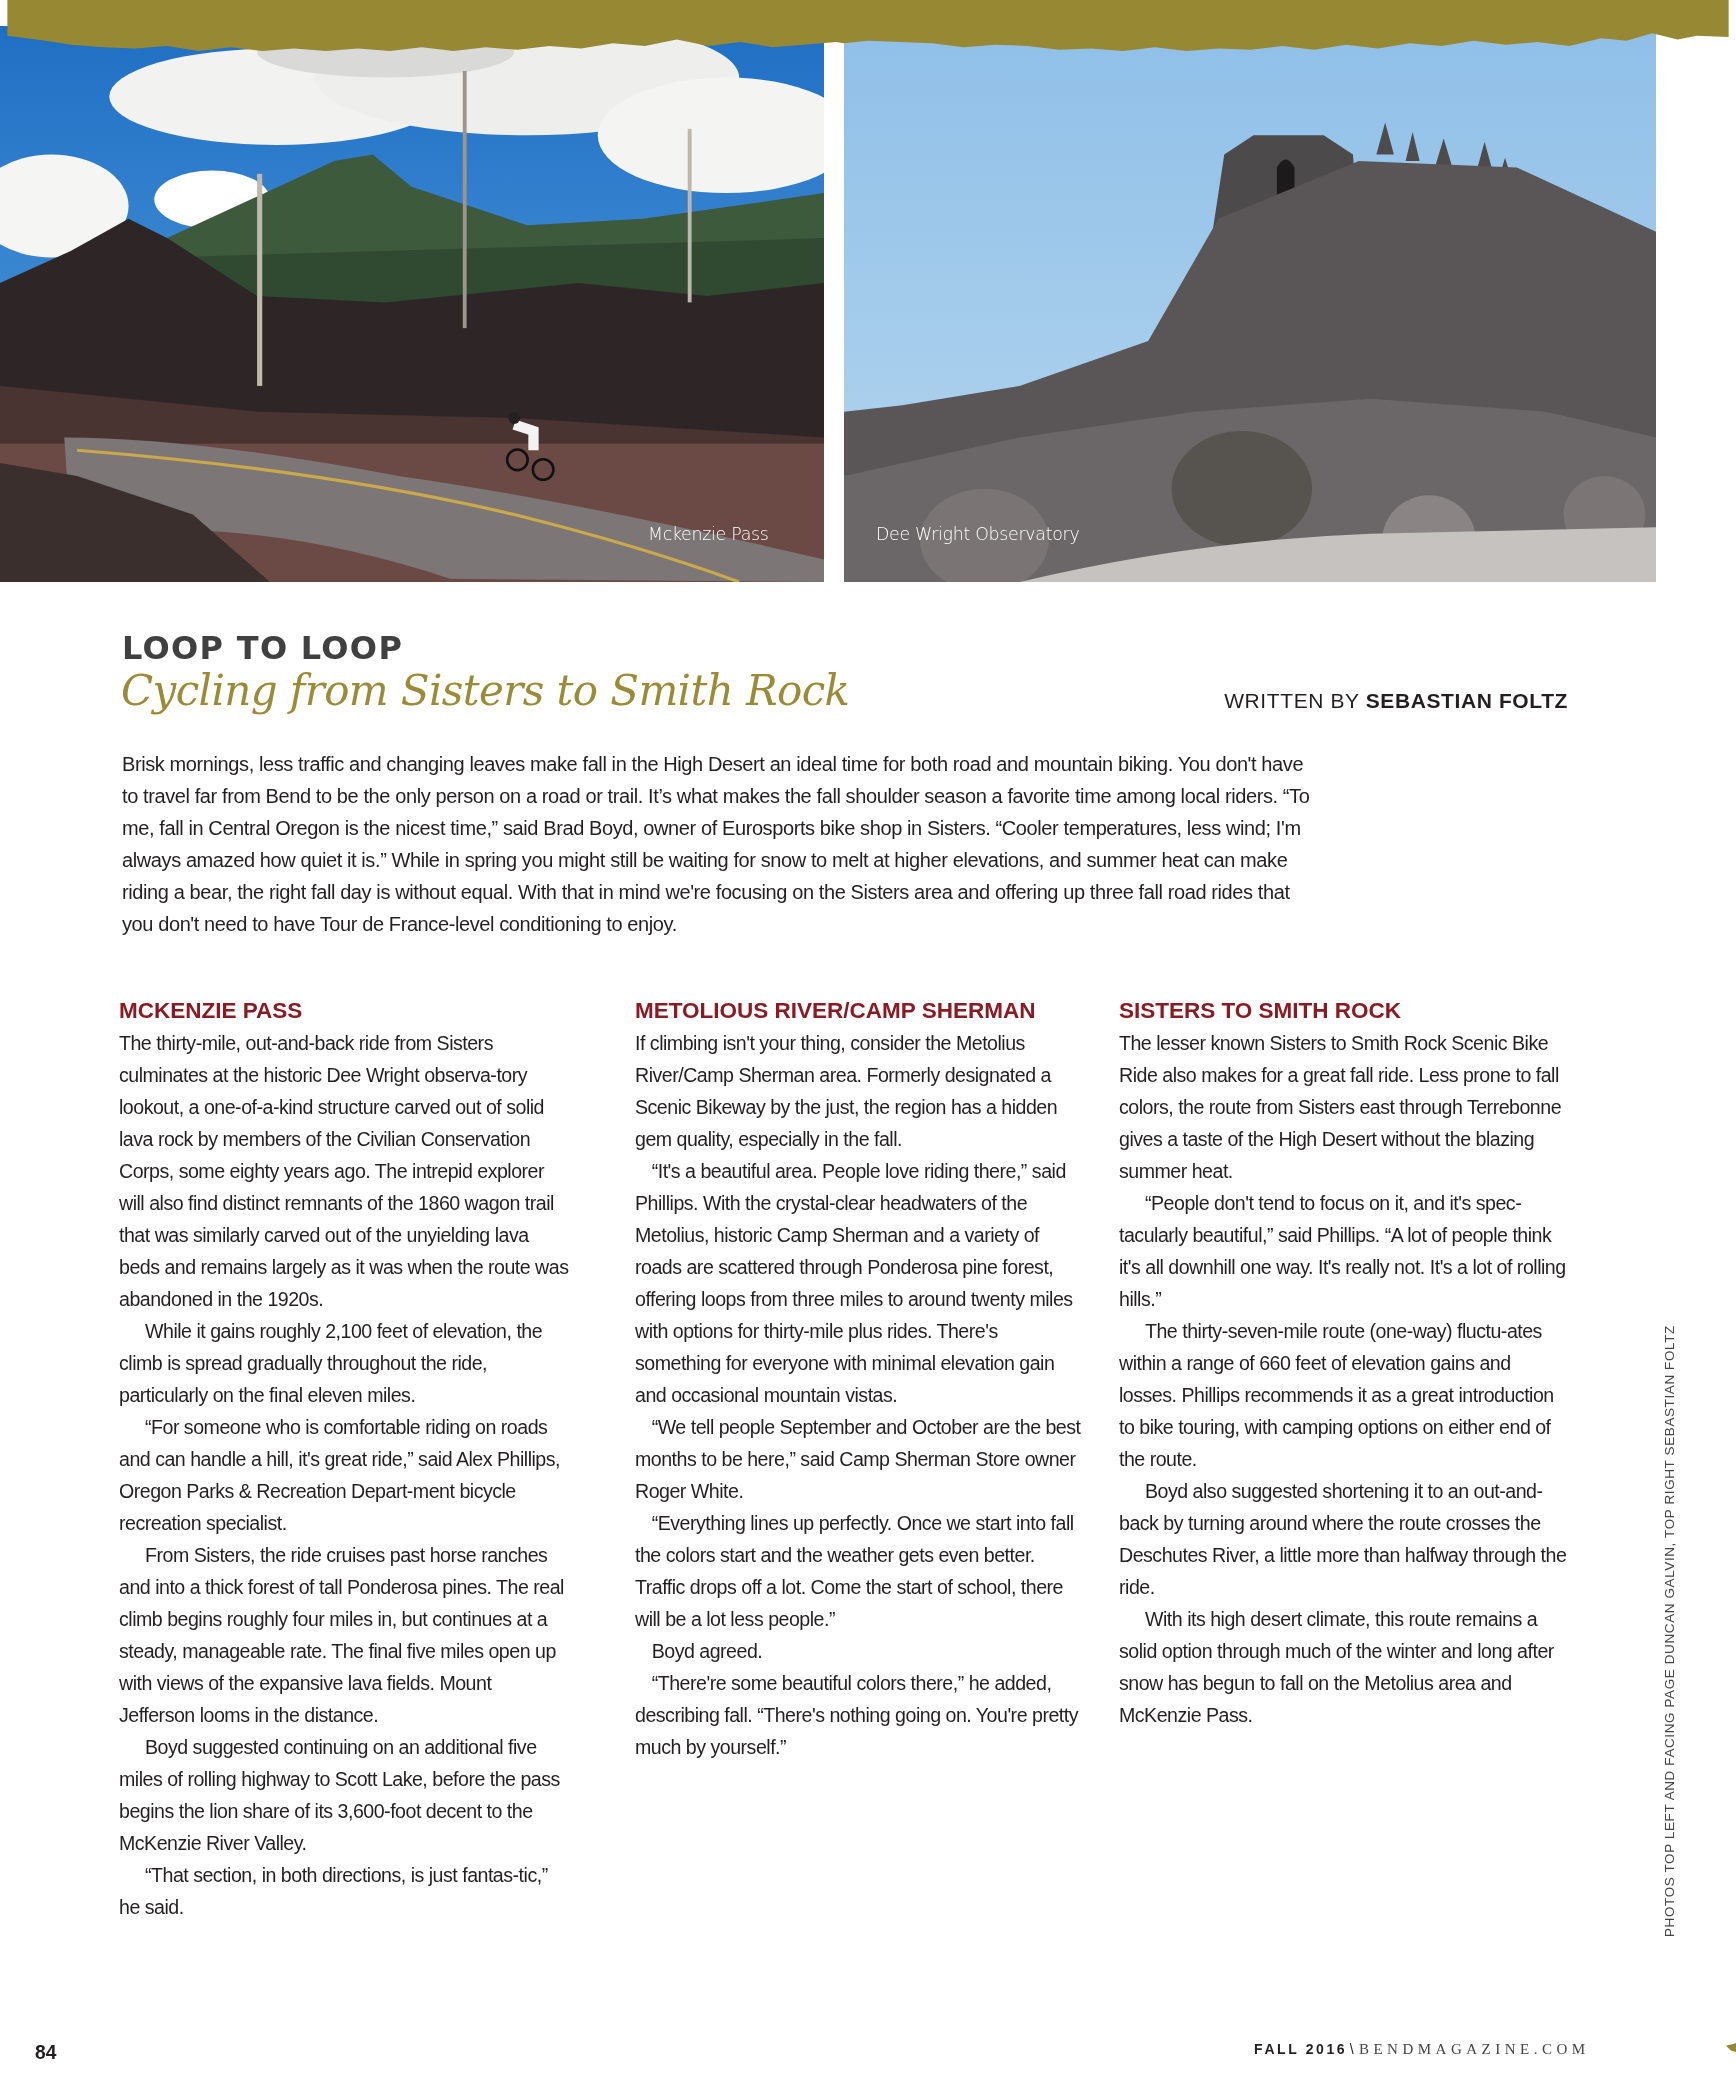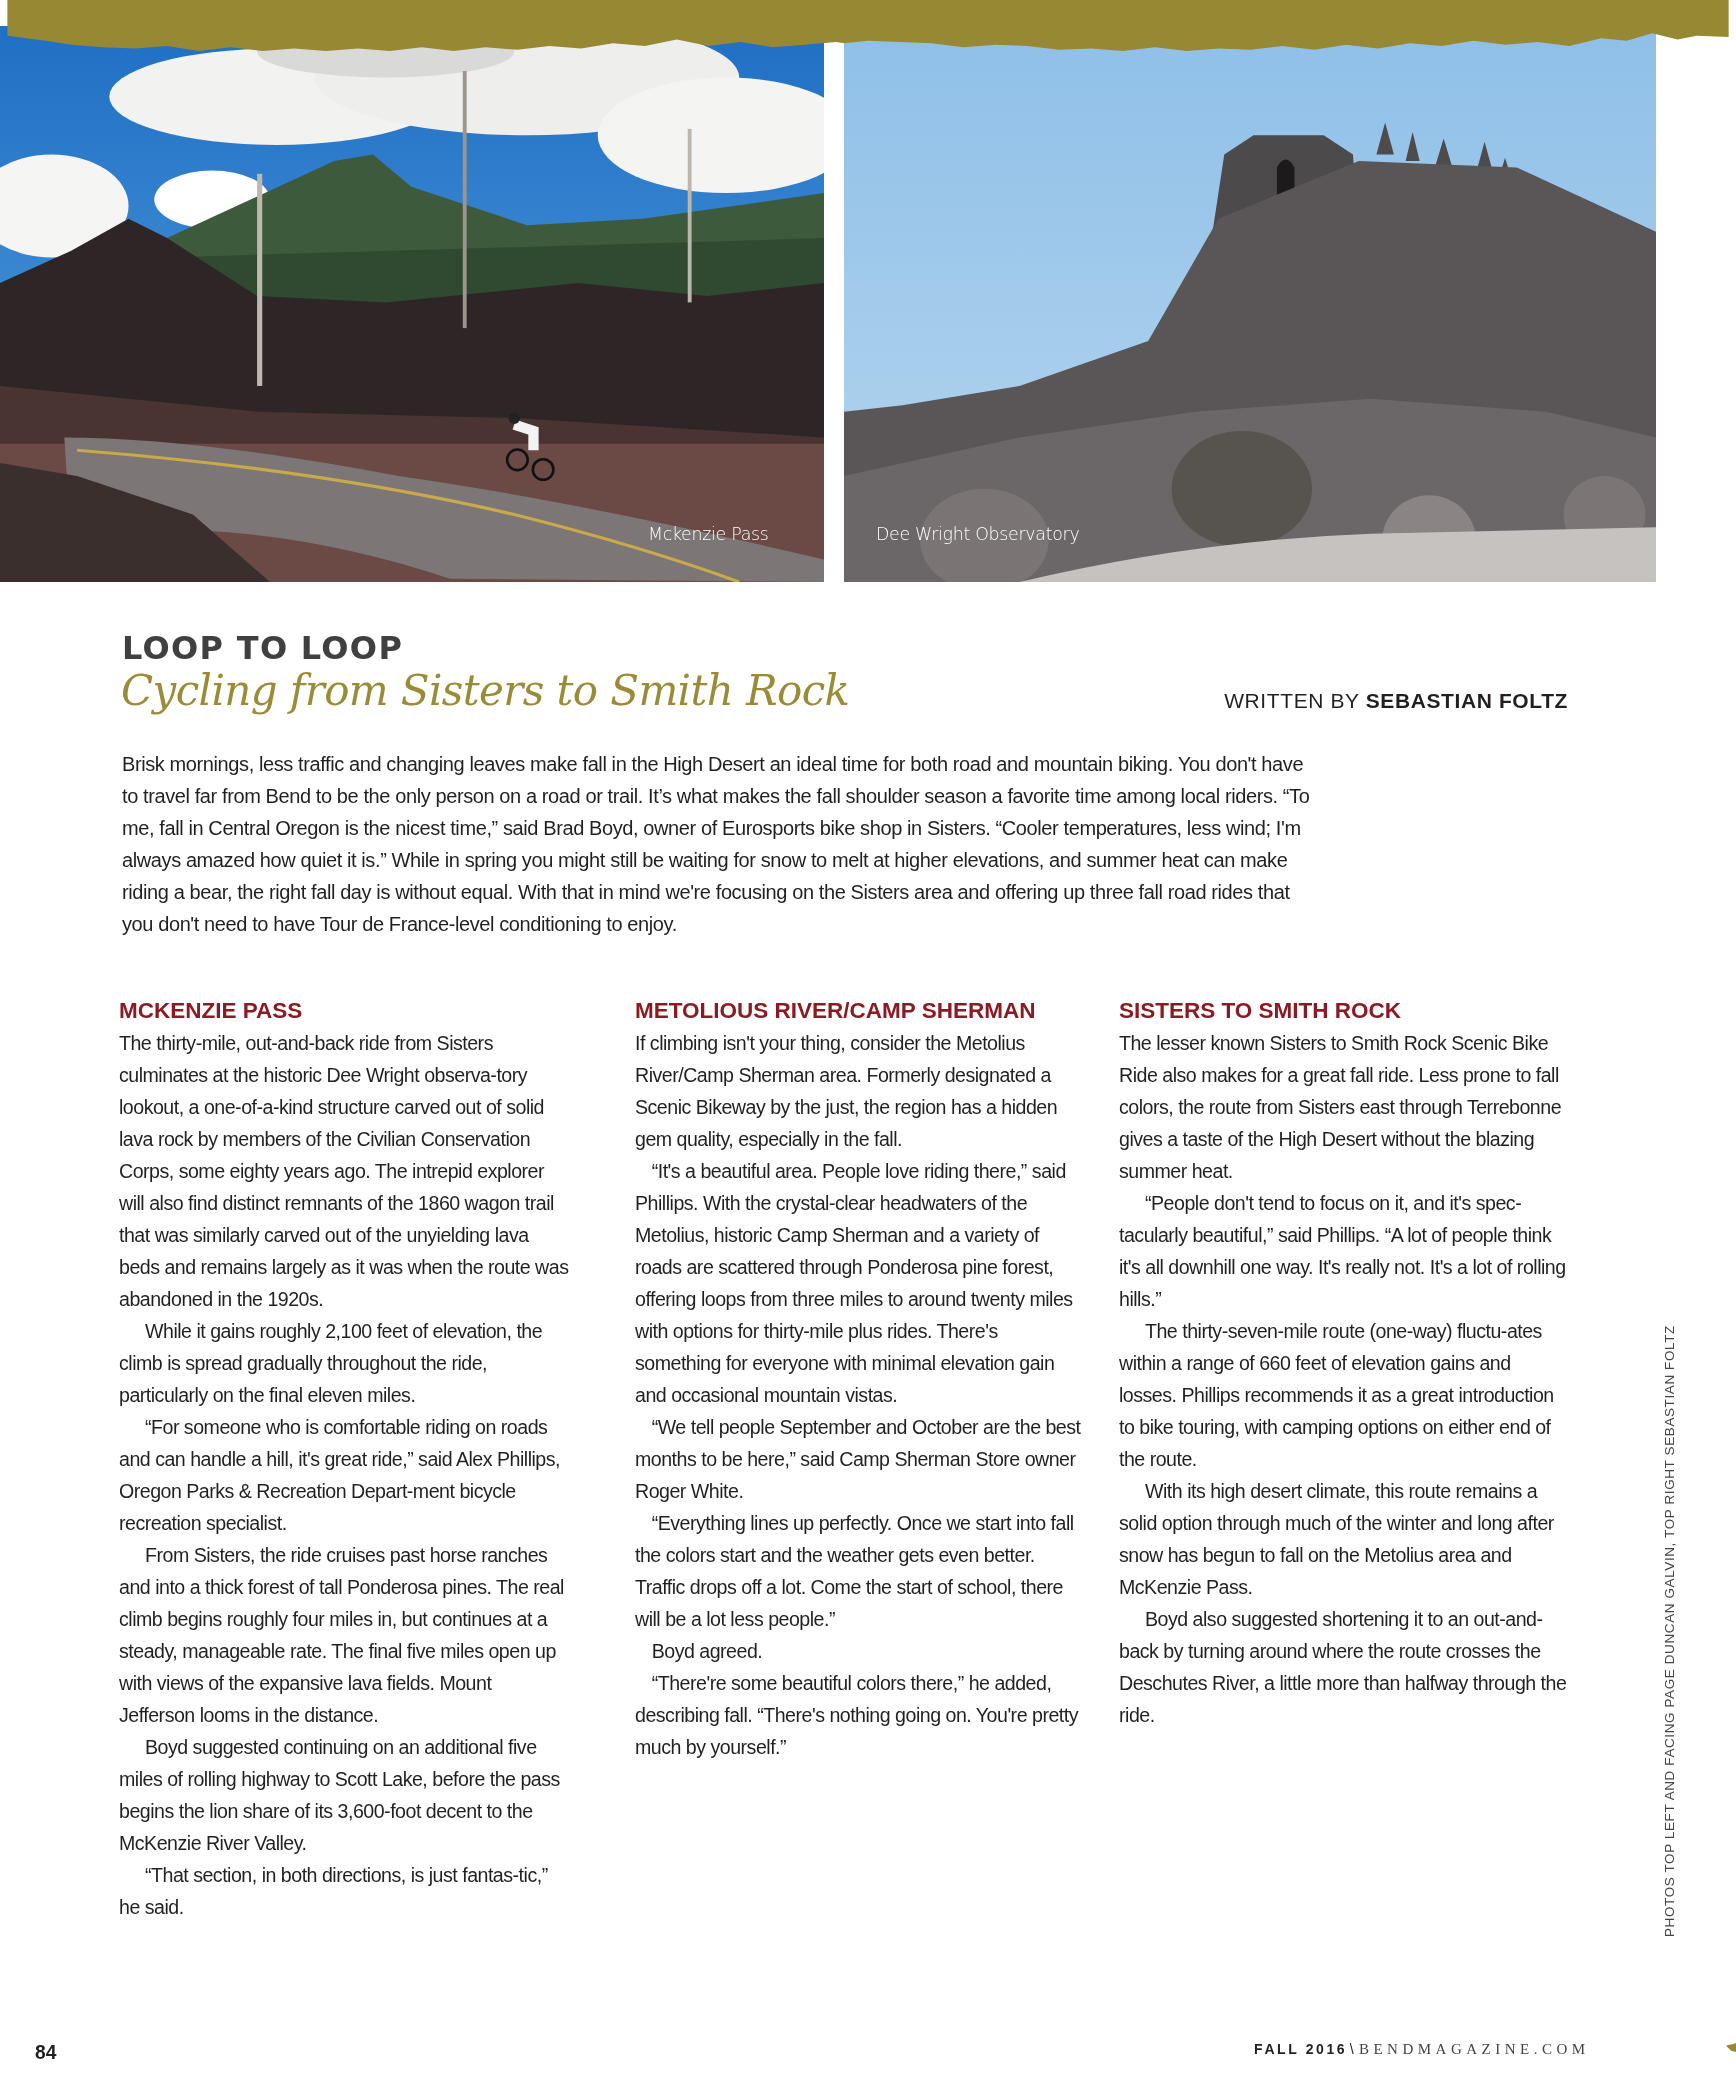--- a/index.html
+++ b/index.html
@@ -164,22 +164,22 @@
   <p class="indent">“Everything lines up perfectly. Once we start into fall the colors start and the weather gets even better. Traffic drops off a lot. Come the start of school, there will be a lot less people.”</p>
   <p class="indent">Boyd agreed.</p>
   <p class="indent">“There're some beautiful colors there,” he added, describing fall. “There's nothing going on. You're pretty much by yourself.”</p>
 </div>
 
 <div class="col col-3">
   <h3>SISTERS TO SMITH ROCK</h3>
   <p>The lesser known Sisters to Smith Rock Scenic Bike Ride also makes for a great fall ride. Less prone to fall colors, the route from Sisters east through Terrebonne gives a taste of the High Desert without the blazing summer heat.</p>
   <p class="indent">“People don't tend to focus on it, and it's spec-tacularly beautiful,” said Phillips. “A lot of people think it's all downhill one way. It's really not. It's a lot of rolling hills.”</p>
   <p class="indent">The thirty-seven-mile route (one-way) fluctu-ates within a range of 660 feet of elevation gains and losses. Phillips recommends it as a great introduction to bike touring, with camping options on either end of the route.</p>
+  <p class="indent">Boyd also suggested shortening it to an out-and-back by turning around where the route crosses the Deschutes River, a little more than halfway through the ride.</p>
   <p class="indent">With its high desert climate, this route remains a solid option through much of the winter and long after snow has begun to fall on the Metolius area and McKenzie Pass.</p>
-  <p class="indent">Boyd also suggested shortening it to an out-and-back by turning around where the route crosses the Deschutes River, a little more than halfway through the ride.</p>
 </div>
 
 <div class="credit">PHOTOS TOP LEFT AND FACING PAGE DUNCAN GALVIN, TOP RIGHT SEBASTIAN FOLTZ</div>
 
 <div class="page-num">84</div>
 <div class="footer-issue">
   <span class="issue">FALL 2016</span><span class="sep">\</span><span class="site">BENDMAGAZINE.COM</span>
 </div>
 <div class="corner-mark">
   <svg width="10.3" height="9" viewBox="0 0 16 14">

